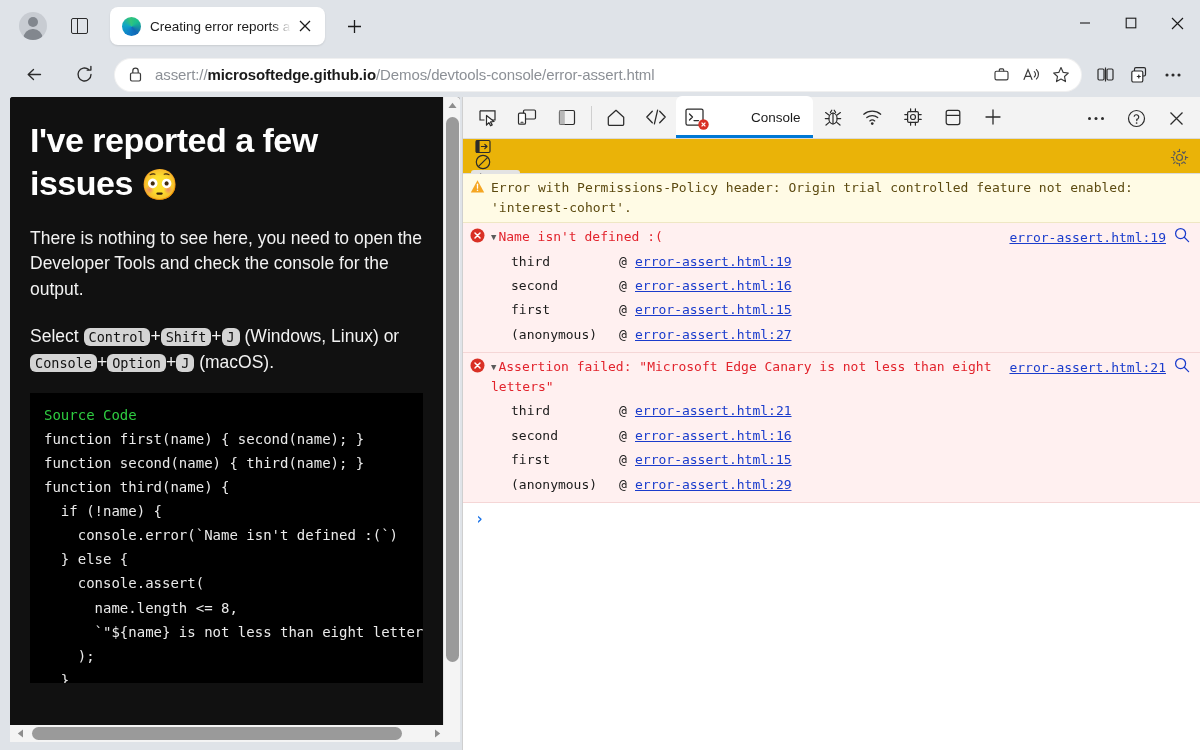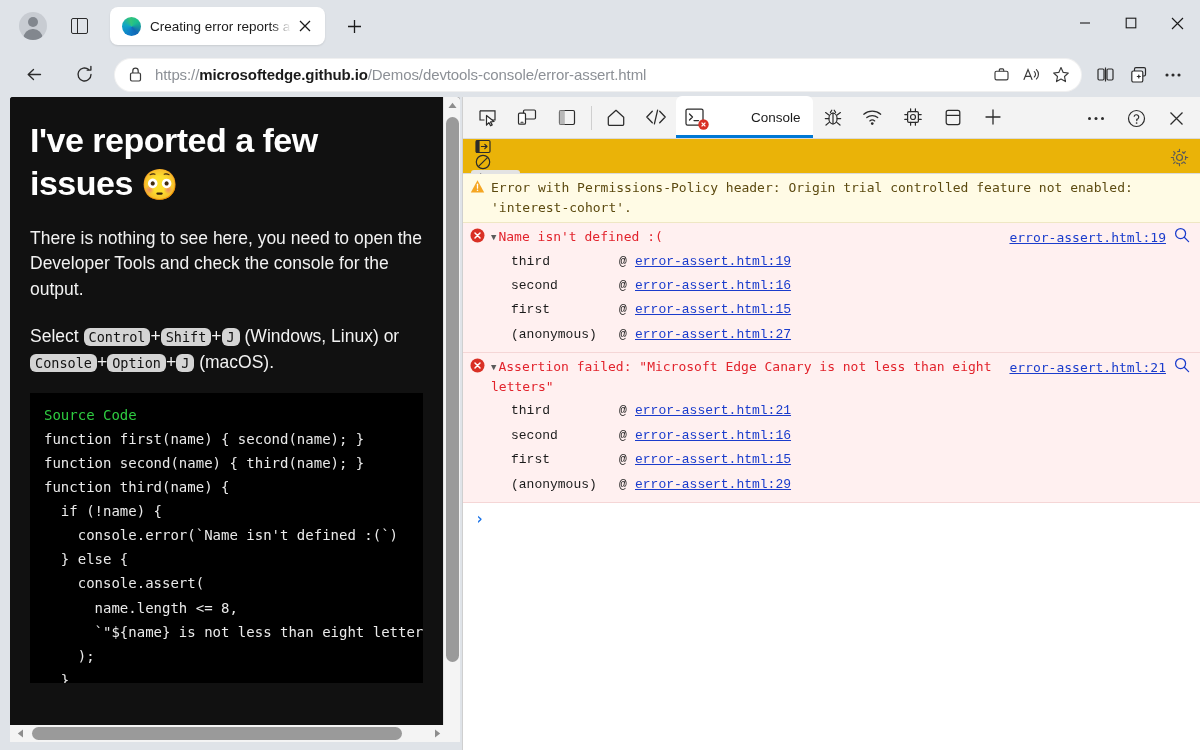--- a/index.html
+++ b/index.html
@@ -136,21 +136,21 @@
   .msg.warn { background:#fffbe5; border-bottom:1px solid #efe7c4; color:#5c4a10; }
   .msg.err  { background:#fff0f0; border-bottom:1px solid #f5d6d6; color:#e2232c; }
   .msg .badge-ic { position:absolute; left:7px; top:5px; width:15px; height:15px; }
   .msg .tri { color:#5a5a5a; font-size:9px; margin-right:2px; vertical-align:1px; }
   .msg .hdr { padding-right:190px; }
   .msg .src {
     position:absolute; right:34px; top:5px; font-size:13px; color:#1a3ccc;
     text-decoration:underline; white-space:nowrap;
   }
   .msg .mag { position:absolute; right:10px; top:4px; width:16px; height:16px; }
-  .stack { margin-top:3px;font-family:Liberation Mono, monospace; }
+  .stack { margin-top:3px; }
   .stack-row { display:flex; color:#1b1b1b; line-height:1.88; }
   .stack-fn { width:128px; padding-left:20px; white-space:nowrap; }
   .stack-at { width:16px; color:#1b1b1b; }
   .stack-link { color:#1a3ccc; text-decoration:underline; }
 
   .prompt { display:flex; align-items:flex-start; padding:7px 10px 0 12px; }
   .prompt-caret { color:#1a73e8; font-family:"DejaVu Sans Mono", monospace; font-size:15px; font-weight:700; }
 </style>
 </head>
 <body>
@@ -215,21 +215,21 @@
           <path d="M16 9.5 a6.5 6.5 0 1 1 -2.3 -4.98" stroke="#2b2b2b" stroke-width="1.35" fill="none" stroke-linecap="round"></path>
           <path d="M15.9 1.3 V5.1 H12.1" stroke="#2b2b2b" stroke-width="1.35" fill="none" stroke-linecap="round" stroke-linejoin="round"></path>
         </svg>
       </div>
 
       <div class="omnibox">
         <svg width="15" height="17" viewBox="0 0 15 17">
           <rect x="2.5" y="7" width="10" height="8" rx="1.4" fill="none" stroke="#3a3a3a" stroke-width="1.2"></rect>
           <path d="M4.8 7 V4.9 a2.7 2.7 0 0 1 5.4 0 V7" fill="none" stroke="#3a3a3a" stroke-width="1.2"></path>
         </svg>
-        <div class="url"><span class="dim">https://</span><span class="strong">microsoftedge.github.io</span><span class="dim">/Demos/devtools-console/error-assert.html</span></div>
+        <div class="url"><span class="dim">assert://</span><span class="strong">microsoftedge.github.io</span><span class="dim">/Demos/devtools-console/error-assert.html</span></div>
         <div class="omni-actions">
           <div>
             <svg width="17" height="17" viewBox="0 0 17 17">
               <rect x="2" y="5.2" width="13" height="8.6" rx="1.6" fill="none" stroke="#3a3a3a" stroke-width="1.15"></rect>
               <path d="M6.3 5.2 V3.9 a1 1 0 0 1 1 -1 h2.4 a1 1 0 0 1 1 1 V5.2" fill="none" stroke="#3a3a3a" stroke-width="1.15"></path>
             </svg>
           </div>
           <div>
             <svg width="19" height="17" viewBox="0 0 19 17">
               <path d="M2 13.5 L6 3.5 L10 13.5 M3.4 10.4 H8.6" stroke="#3a3a3a" stroke-width="1.15" fill="none" stroke-linecap="round"></path>

